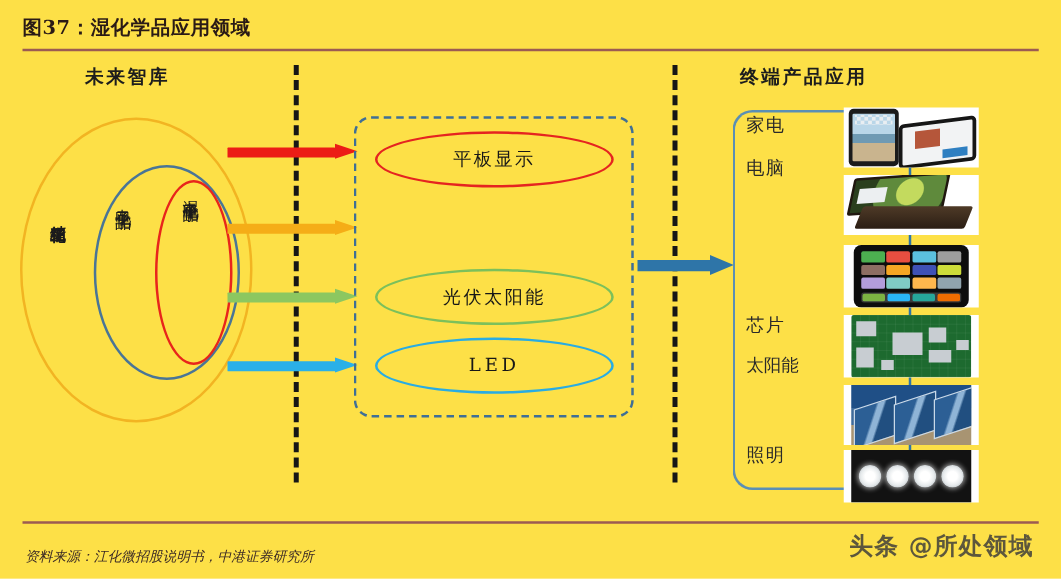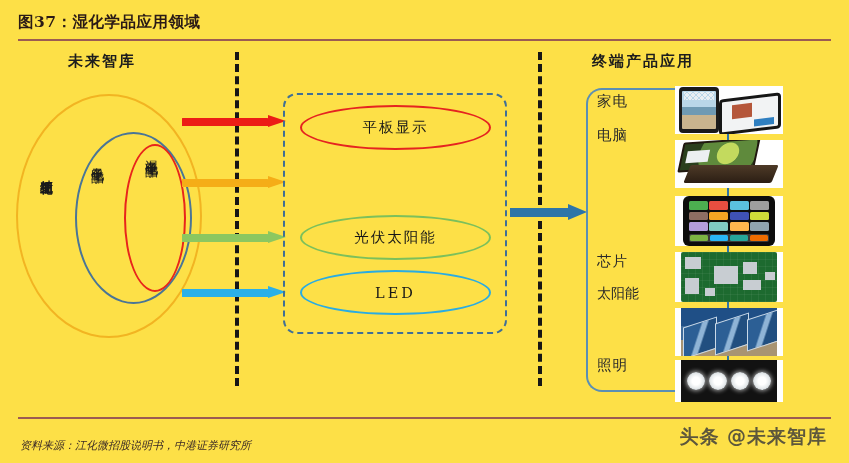--- a/index.html
+++ b/index.html
@@ -585,15 +585,15 @@
     <div class="bar">
       <i></i>
       <i></i>
       <i></i>
       <i></i>
     </div>
   </div>
 
   <div class="footer-rule" style="background: rgb(156, 91, 82);"></div>
   <div class="source-note">资料来源：江化微招股说明书，中港证券研究所</div>
-  <div class="watermark">头条 @未来智库</div>
+  <div class="watermark">头条 @所处领域</div>
 
 </div>
 
 </body></html>

